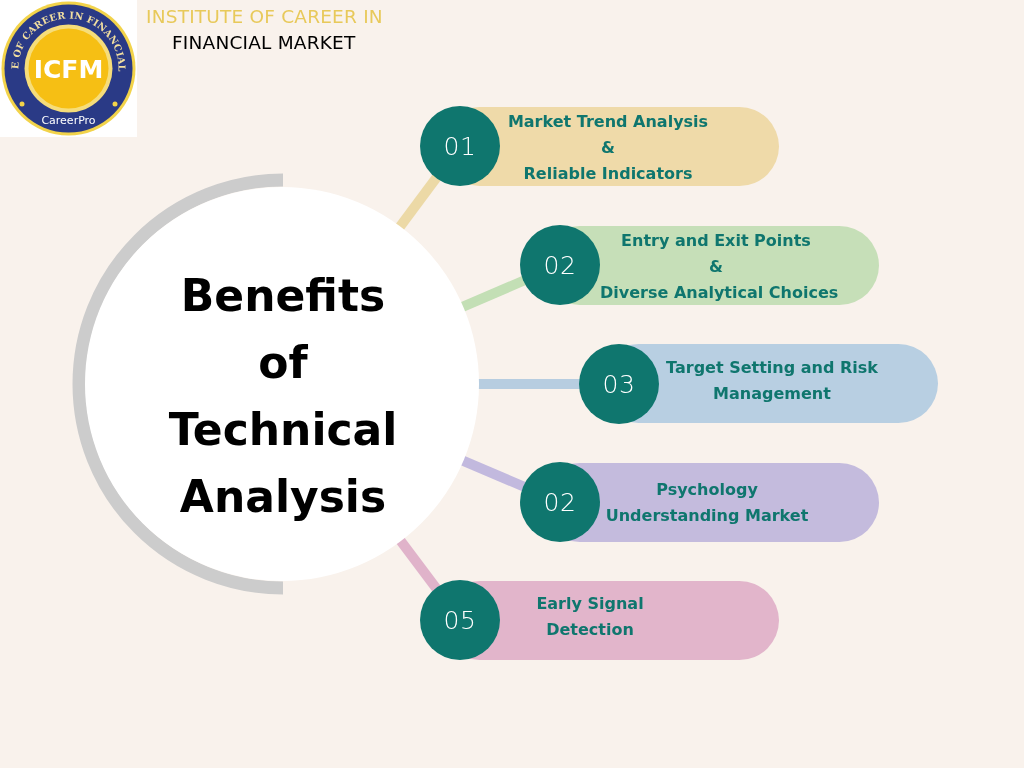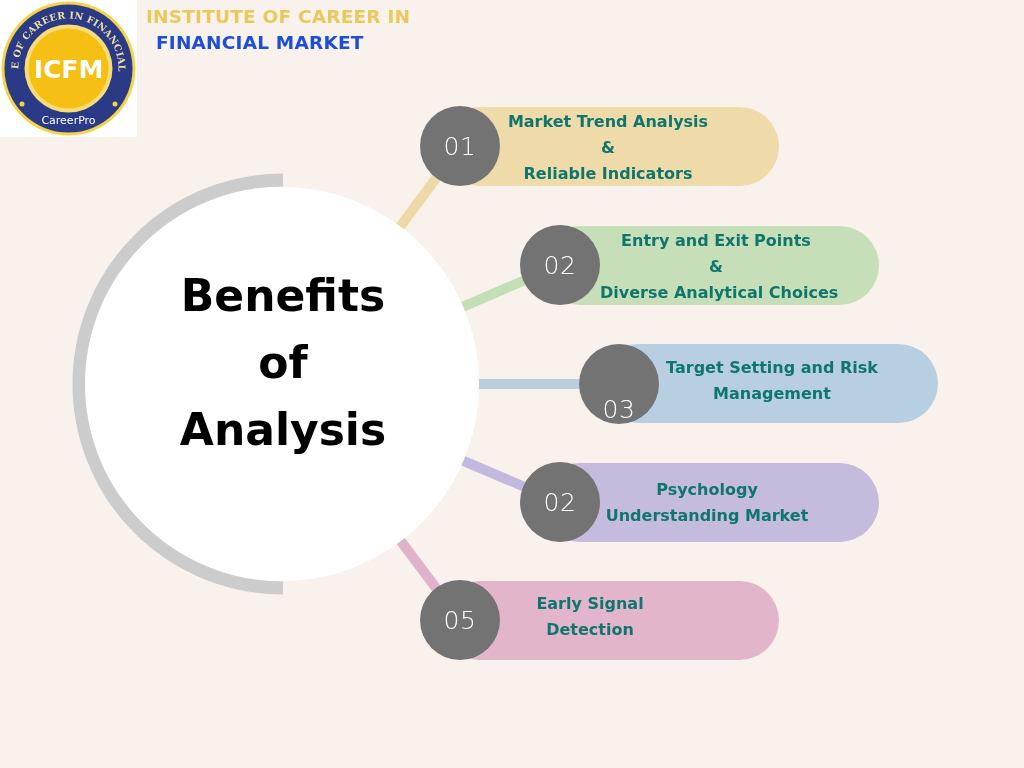--- a/index.html
+++ b/index.html
@@ -9,41 +9,41 @@
       position: relative;
       font-family: "Liberation Sans", "DejaVu Sans", sans-serif;
     }
     .logo-box {
       position: absolute; left: 0; top: 0; width: 137px; height: 137px;
       background: #ffffff;
     }
     .logo-box svg { position: absolute; left: 0; top: 0; }
     .brand-line {
       position: absolute; font-size: 18.5px; letter-spacing: 0.2px;
-      white-space: nowrap; font-family: "DejaVu Sans", sans-serif; font-weight: bold; text-align: center;
+      white-space: nowrap; font-family: "DejaVu Sans", sans-serif; font-weight: normal; text-align: center;
     }
     .brand-line-1 { left: 146px; top: 6px; color: #e8c95a; }
-    .brand-line-2 { left: 156px; top: 32px; color: #1d4ed8; }
+    .brand-line-2 { left: 172px; top: 32px; color: #000000; }
 
     #diagram-svg { position: absolute; left: 0; top: 0; }
 
     .center-title {
       position: absolute; left: 86px; top: 226px; width: 394px;
       text-align: center; color: #000;
       font-family: "DejaVu Sans", sans-serif; font-weight: bold;
       font-size: 44px; line-height: 67px; margin-top: 36px;
     }
     .center-title div { display: block; }
 
     .pill {
       position: absolute; height: 79px; border-radius: 40px;
     }
     .num-circle {
       position: absolute; width: 80px; height: 80px; border-radius: 50%;
-      background: #737373; color: #ffffff;
+      background: #0f766e; color: #ffffff;
       display: flex; align-items: center; justify-content: center;
       font-family: "DejaVu Sans", sans-serif; font-weight: 300;
       font-size: 25px; letter-spacing: 0.5px;
     }
     .pill-text {
       position: absolute; text-align: center; color: #0f766e;
       font-family: "DejaVu Sans", sans-serif; font-weight: bold;
       font-size: 16px; line-height: 26px; white-space: nowrap;
     }
     .pill-text div { display: block; }
@@ -82,20 +82,21 @@
   <line x1="283" y1="384" x2="460" y2="620" stroke="#e0b3ca" stroke-width="10"></line>
 
   <path d="M 283 180 A 204 204 0 0 0 283 588" fill="none" stroke="#cccccc" stroke-width="13"></path>
 
   <circle cx="282" cy="384" r="197" fill="#ffffff"></circle>
 </svg>
 
 <div class="center-title">
   <div>Benefits</div>
   <div>of</div>
+  <div>Technical</div>
   <div>Analysis</div>
 </div>
 
 <div class="pill" style="left:440px; top:107px; width:339px; background:#efdaa9;"></div>
 <div class="num-circle" style="left:420px; top:106px;">
     <span>01</span>
   </div>
 <div class="pill-text" style="left:500px; top:109px; width:216px;">
   <div>Market Trend Analysis</div>
   <div>&amp;</div>
@@ -106,21 +107,21 @@
 <div class="num-circle" style="left:520px; top:225px;text-align:right;">
     <span>02</span>
   </div>
 <div class="pill-text" style="left:600px; top:228px; width:232px;">
   <div>Entry and Exit Points</div>
   <div>&amp;</div>
   <div>Diverse Analytical Choices</div>
 </div>
 
 <div class="pill" style="left:599px; top:344px; width:339px; background:#b8cfe2;"></div>
-<div class="num-circle" style="left:579px; top:344px;align-items:flex-end;">
+<div class="num-circle" style="left:579px; top:344px;">
     <span>03</span>
   </div>
 <div class="pill-text" style="left:662px; top:355px; width:220px;">
   <div>Target Setting and Risk</div>
   <div>Management</div>
 </div>
 
 <div class="pill" style="left:540px; top:463px; width:339px; background:#c4bbdd;"></div>
 <div class="num-circle" style="left:520px; top:462px;">
     <span>02</span>

